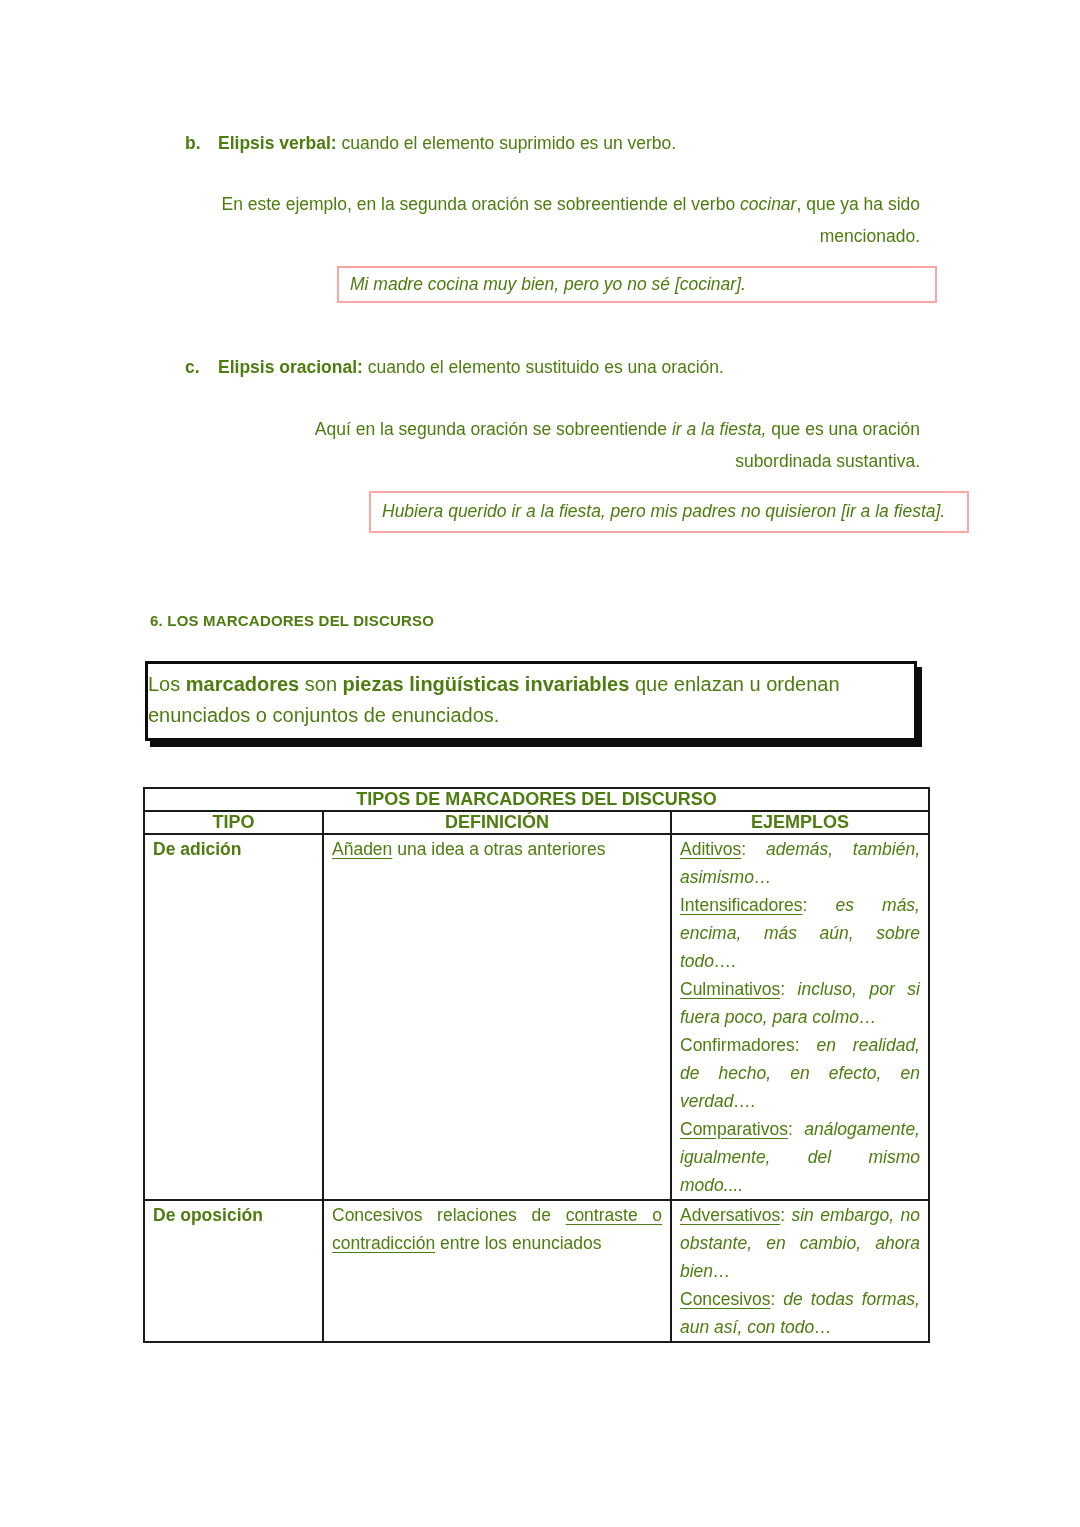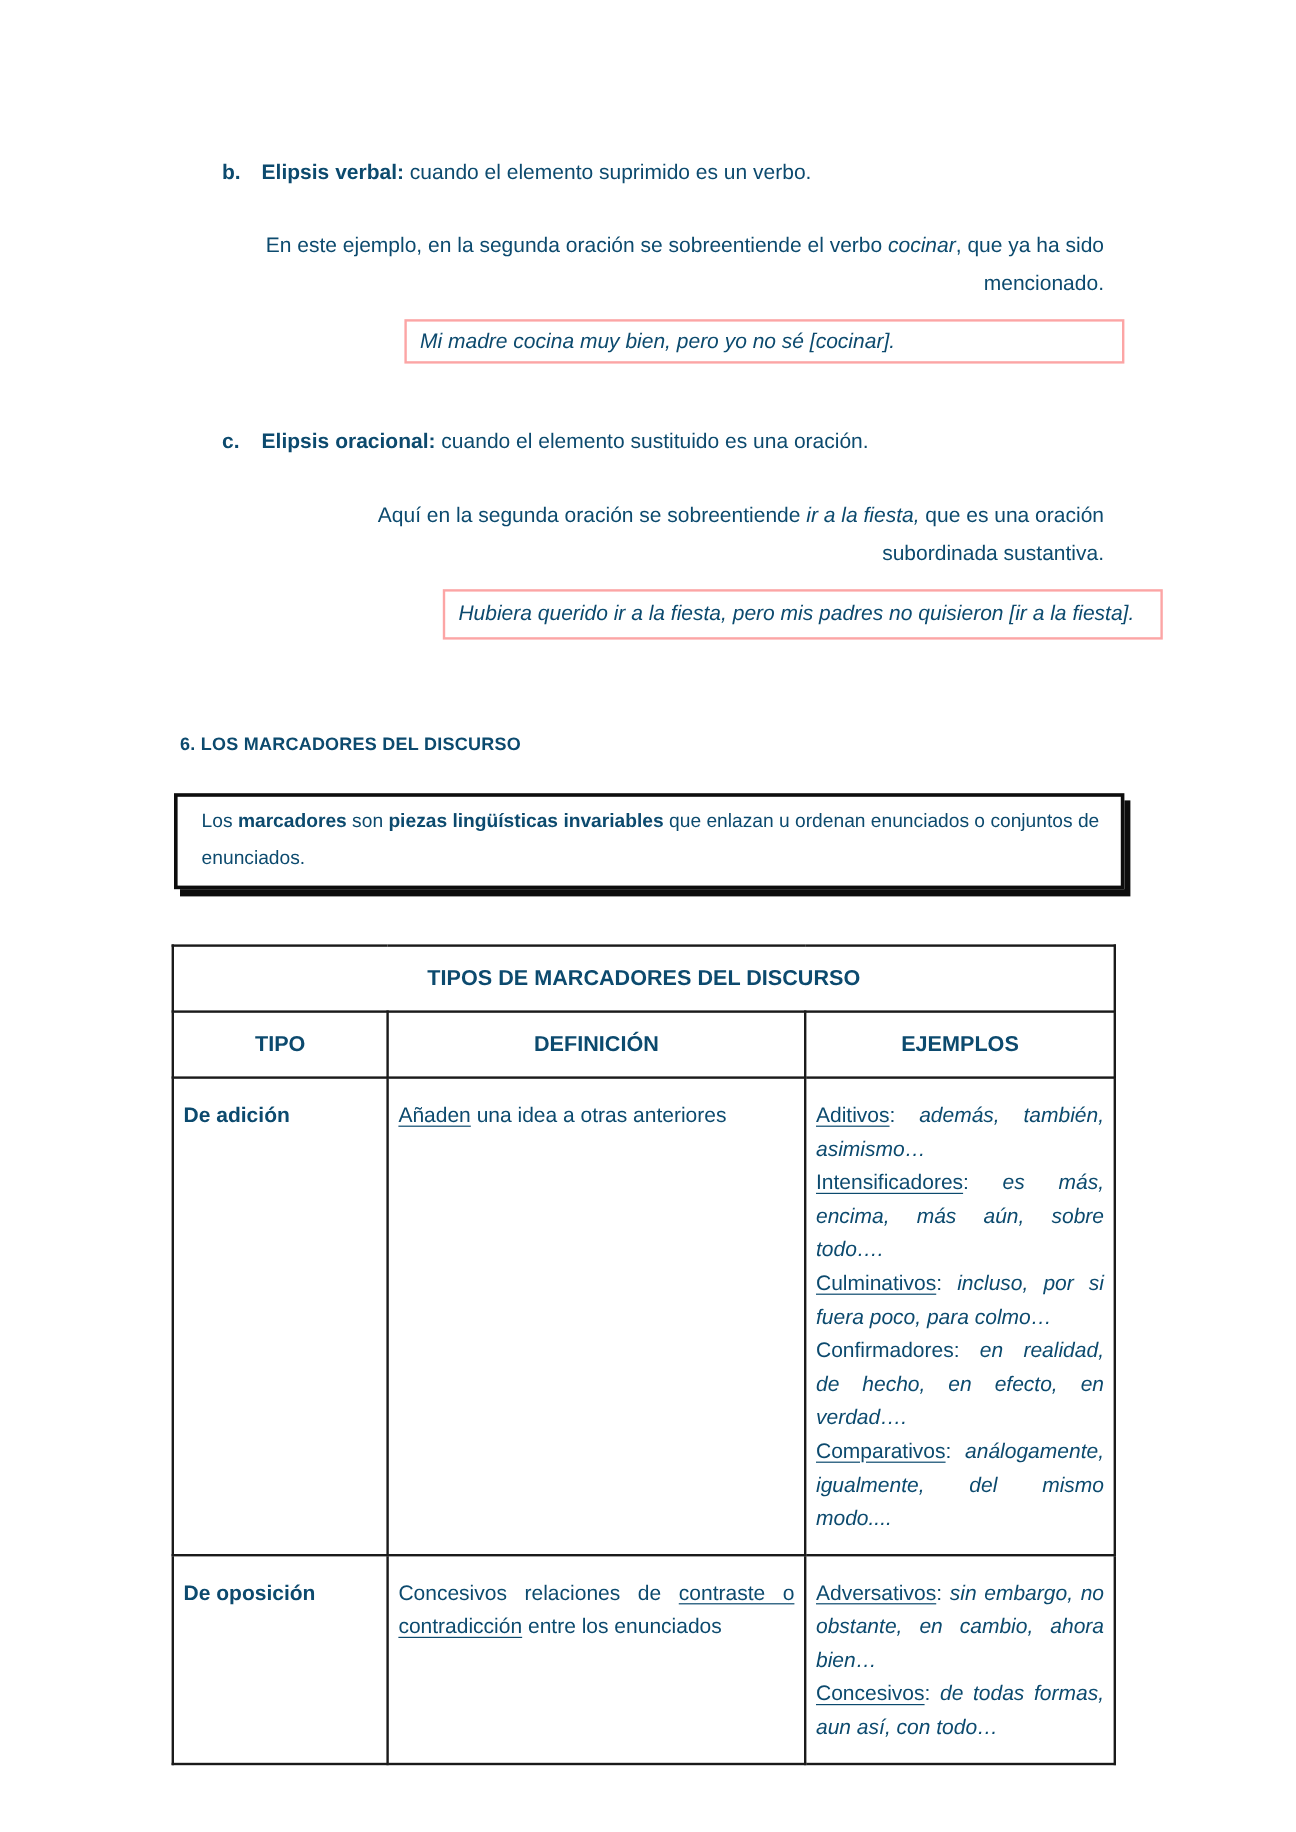--- a/index.html
+++ b/index.html
@@ -1,21 +1,21 @@
 <!DOCTYPE html>
 <html><head>
 <meta charset="utf-8">
 <style>
   html,body{margin:0;padding:0;background:#e8e8e8;}
   .page{
     position:relative;
     width:1080px;height:1527px;
     background:#ffffff;
     font-family:"Liberation Sans", sans-serif;
-    color:#0c4a6e;
+    color:#4d7c0f;
     overflow:hidden;
   }
   .abs{position:absolute;}
   b,.bold{font-weight:bold;}
   i{font-style:italic;}
   .u{text-decoration:underline;text-underline-offset:3px;}
 
   
   .list-item{left:185px;font-size:17.5px;line-height:24px;white-space:nowrap;}
   .list-item .marker{display:inline-block;width:33px;font-weight:bold;}
@@ -34,36 +34,36 @@
 
   
   .heading{left:150px;font-size:15px;font-weight:bold;letter-spacing:.2px;}
 
   
   .defbox{
     left:145px;width:754px;
     border:3px solid #0d0d0d;
     box-shadow:5px 6px 0 0 #0d0d0d;
     background:#fff;
-    padding:5px 12px 7px 20px;
-    font-size:16px;line-height:31px;
+    padding:5px 12px 7px 0;
+    font-size:20px;line-height:31px;
   }
 
   
   table.markers{
     position:absolute;left:143px;top:787px;
     border-collapse:collapse;
     width:785px;
     font-size:17.5px;
     table-layout:fixed;
   }
   table.markers td,table.markers th{
     border:2px solid #1a1a1a;
     vertical-align:top;
-    padding:16px 8px;
+    padding:0 8px;
   }
   .t-title{ text-align:center;font-size:18px;font-weight:bold;padding:2px 4px; }
   th.colhead{ text-align:center;font-size:18px;font-weight:bold;padding:3px 4px; }
   col.c-tipo{width:179px;} col.c-def{width:348px;} col.c-ej{width:258px;}
   td.cell-tipo{font-weight:bold;line-height:28px;}
   td.cell-def{line-height:28px;text-align:justify;margin-left:15px;}
   td.cell-ej{line-height:28px;padding:2px 9px;margin-left:32px;}
   .ej-item{text-align:justify;}
 </style>
 </head>

